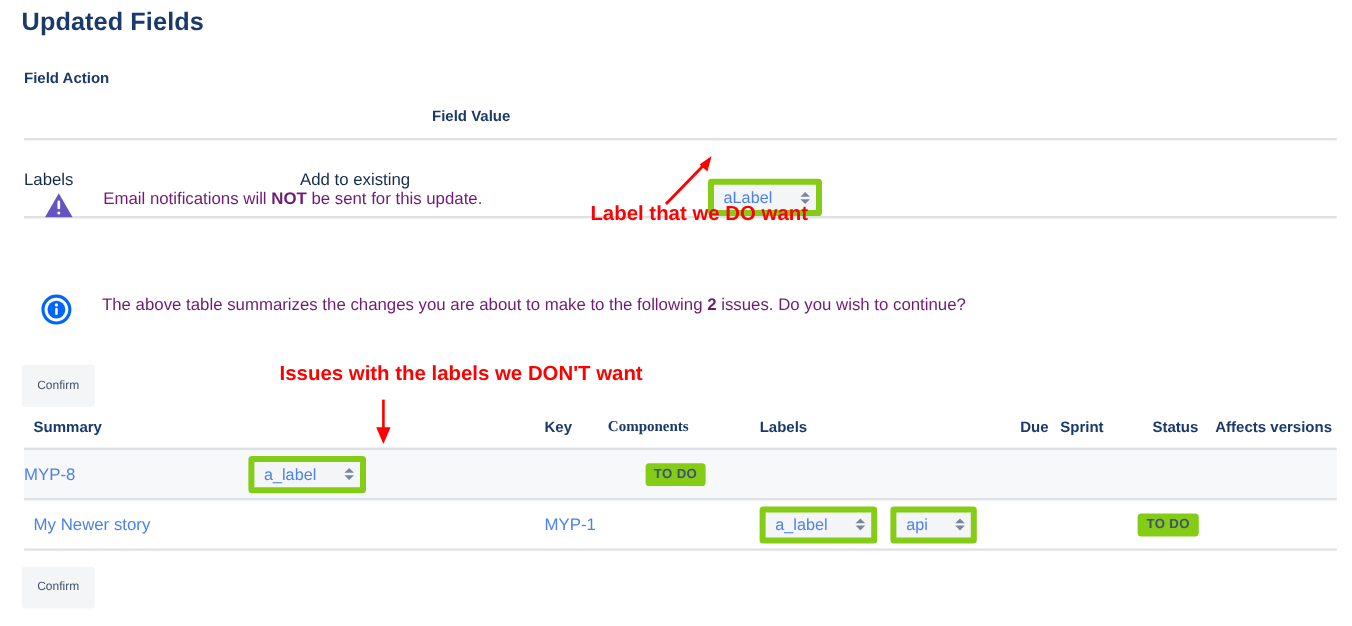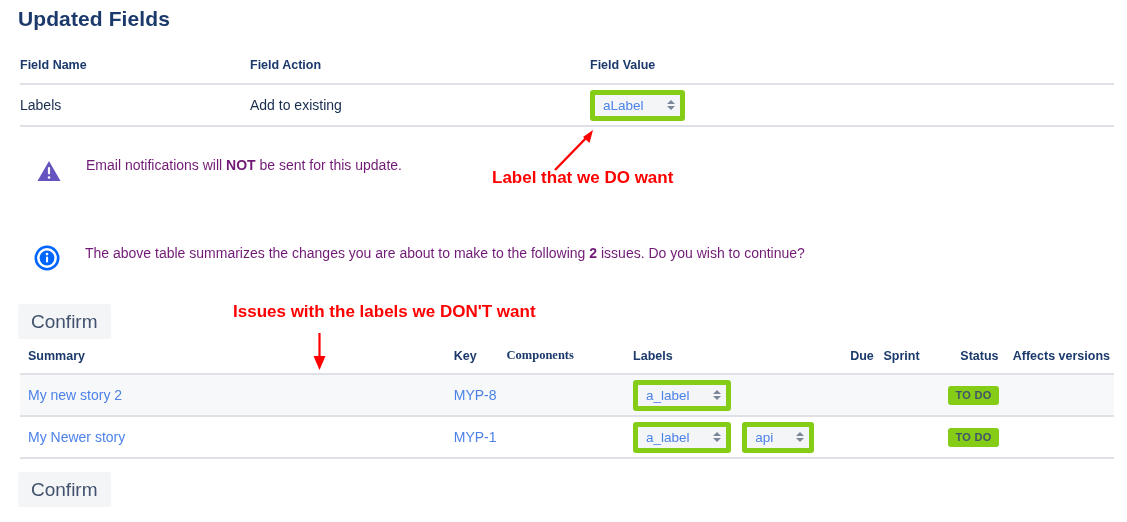--- a/index.html
+++ b/index.html
@@ -46,21 +46,21 @@
   .ft-row {
     display: flex;
     align-items: center;
     min-height: 40px;
     border-bottom: 2px solid #DFE1E6;
     font-size: 14px;
     color: #172B4D;
   }
   .col-fname  { width: 230px; }
   .col-faction{ width: 340px; }
-  .col-fvalue { flex: 1; }
+  .col-fvalue { flex: 1; margin-top: 32px; }
 
   
   .chip {
     display: inline-flex;
     align-items: center;
     gap: 22px;
     background: #F4F5F7;
     border: 5px solid #84cc16;
     border-radius: 3px;
     padding: 2px 5px 2px 8px;
@@ -114,21 +114,21 @@
   }
 
   
   .btn-confirm {
     position: absolute;
     background: #F4F5F7;
     border: none;
     border-radius: 3px;
     color: #42526E;
     font-family: "Liberation Sans", sans-serif;
-    font-size: 19px;
+    font-size: 10px;
     padding: 9px 13px;
     cursor: pointer;
     line-height: 17px;
   }
   .btn-confirm-top    { left: 18px; top: 304px; }
   .btn-confirm-bottom { left: 18px; top: 472px; }
 
   
   .issues-table {
     position: absolute;
@@ -192,21 +192,20 @@
   .annot-2 { left: 233px; top: 302px; }
   .arrow-svg { position: absolute; overflow: visible; }
 </style>
 </head>
 <body>
 
 <div class="page-title">Updated Fields</div>
 
 <div class="fields-table">
   <div class="ft-head">
-    <div class="col-fname">Field Name</div>
     <div class="col-faction">Field Action</div>
     <div class="col-fvalue">Field Value</div>
   </div>
   <div class="ft-row">
     <div class="col-fname">Labels</div>
     <div class="col-faction">Add to existing</div>
     <div class="col-fvalue">
       <span class="chip">
         <span>aLabel</span>
         <span class="spinner">
@@ -249,23 +248,20 @@
     <div class="c-key">Key</div>
     <div class="c-components">Components</div>
     <div class="c-labels">Labels</div>
     <div class="c-due">Due</div>
     <div class="c-sprint">Sprint</div>
     <div class="c-status">Status</div>
     <div class="c-affects">Affects versions</div>
   </div>
 
   <div class="it-row alt">
-    <div class="c-summary">
-      <a class="link">My new story 2</a>
-    </div>
     <div class="c-key">
       <a class="link">MYP-8</a>
     </div>
     <div class="c-components"></div>
     <div class="c-labels">
       <span class="chip">
         <span>a_label</span>
         <span class="spinner">
             <i class="up"></i>
             <i class="down"></i>

